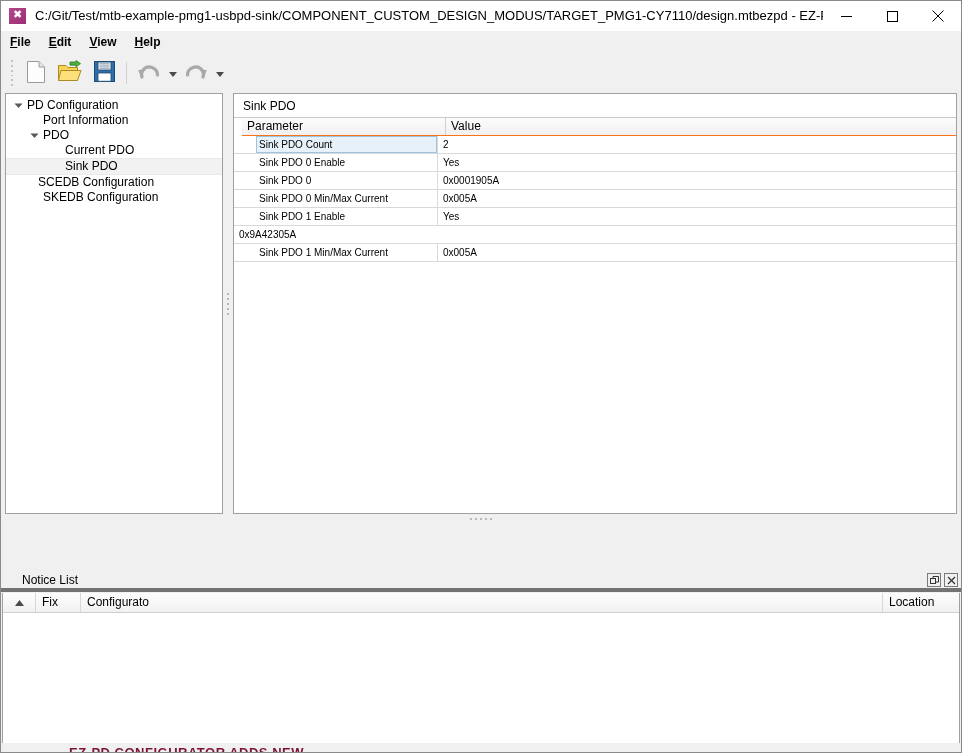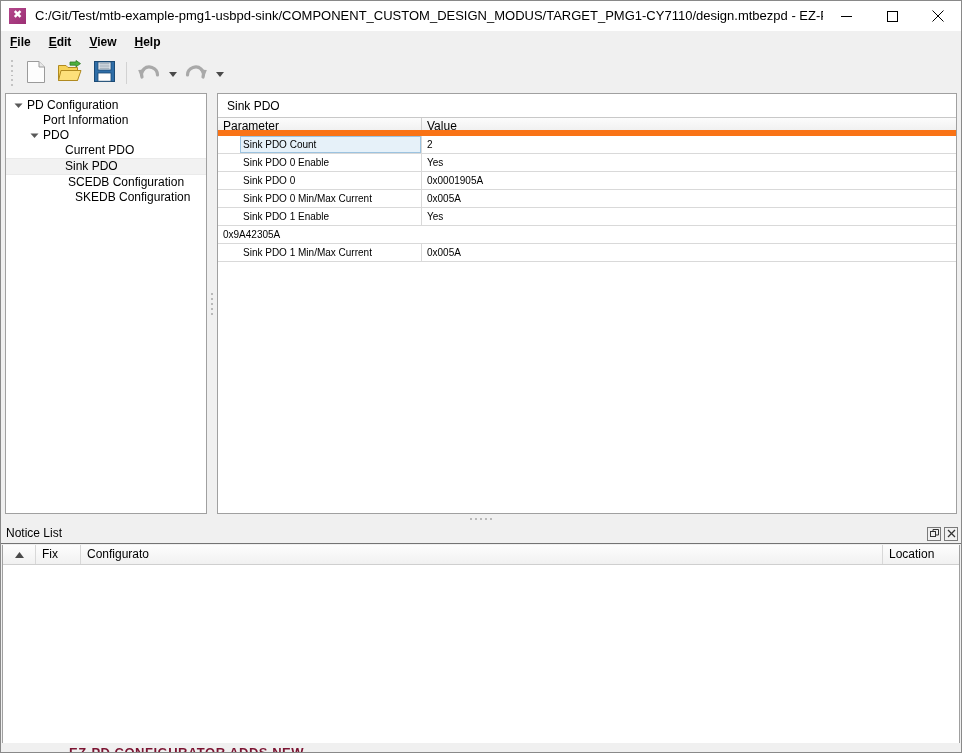--- a/index.html
+++ b/index.html
@@ -150,21 +150,21 @@
   
   .main-split {
     position: relative;
     height: 421px;
     box-sizing: border-box;
     padding: 0 4px 0 4px;
     display: flex;
     background: #f0f0f0;
   }
   .tree-panel {
-    width: 202px;
+    width: 218px;
     flex: 0 0 auto;
     background: #ffffff;
     border: 1px solid #a0a0a0;
     box-sizing: border-box;
     overflow: hidden;
     position: relative;
   }
   .splitter {
     width: 10px;
     flex: 0 0 auto;
@@ -240,22 +240,23 @@
   .grid {
     flex: 1 1 auto;
     overflow: hidden;
     background: #ffffff;
     position: relative;
   }
   .grid-head {
     display: flex;
     height: 18px;
     background: #f5f5f5;
-    border-bottom: 6px solid #f97316;
-    box-sizing: border-box;
+    border-bottom: 1px solid #f97316;
+    box-sizing: border-box;
+    margin-left: 8px;
   }
   .gh-cell {
     font-size: 12px;
     line-height: 17px;
     padding-left: 5px;
     box-sizing: border-box;
     background: linear-gradient(#fcfcfc,#f1f1f1);
     border-right: 1px solid #cfcfcf;
     white-space: nowrap;
     overflow: hidden;
@@ -329,23 +330,24 @@
     position: relative;
     height: 221px;
     background: #f0f0f0;
     box-sizing: border-box;
   }
   .notice-caption {
     height: 20px;
     display: flex;
     align-items: center;
     background: #f0f0f0;
-    padding-left: 5px;
-    box-sizing: border-box;
-    border-bottom: 1px solid #737373;
+    padding-left: 21px;
+    box-sizing: border-box;
+    border-bottom: 4px solid #737373;
+    margin-top: 48px;
   }
   .notice-caption .cap-title {
     flex: 1 1 auto;
     font-size: 12px;
     line-height: 19px;
   }
   .nc-btn {
     width: 14px; height: 14px;
     margin-right: 3px;
     display:flex;
@@ -555,26 +557,26 @@
         <div class="tree-row" style="padding-left:42px;">
           <span class="tw"></span>
           <span class="tree-label">Current PDO</span>
         </div>
 
         <div class="tree-row selected" style="padding-left:42px;">
           <span class="tw"></span>
           <span class="tree-label">Sink PDO</span>
         </div>
 
-        <div class="tree-row" style="padding-left:8px;gap:37px;">
+        <div class="tree-row" style="padding-left:15px;">
           <span class="tw"></span>
           <span class="tree-label">SCEDB Configuration</span>
         </div>
 
-        <div class="tree-row" style="padding-left:20px;gap:32px;">
+        <div class="tree-row" style="padding-left:20px;">
           <span class="tw"></span>
           <span class="tree-label">SKEDB Configuration</span>
         </div>
 
       </div>
     </div>
 
     <div class="splitter">
       <div class="dots">
           <i></i>

